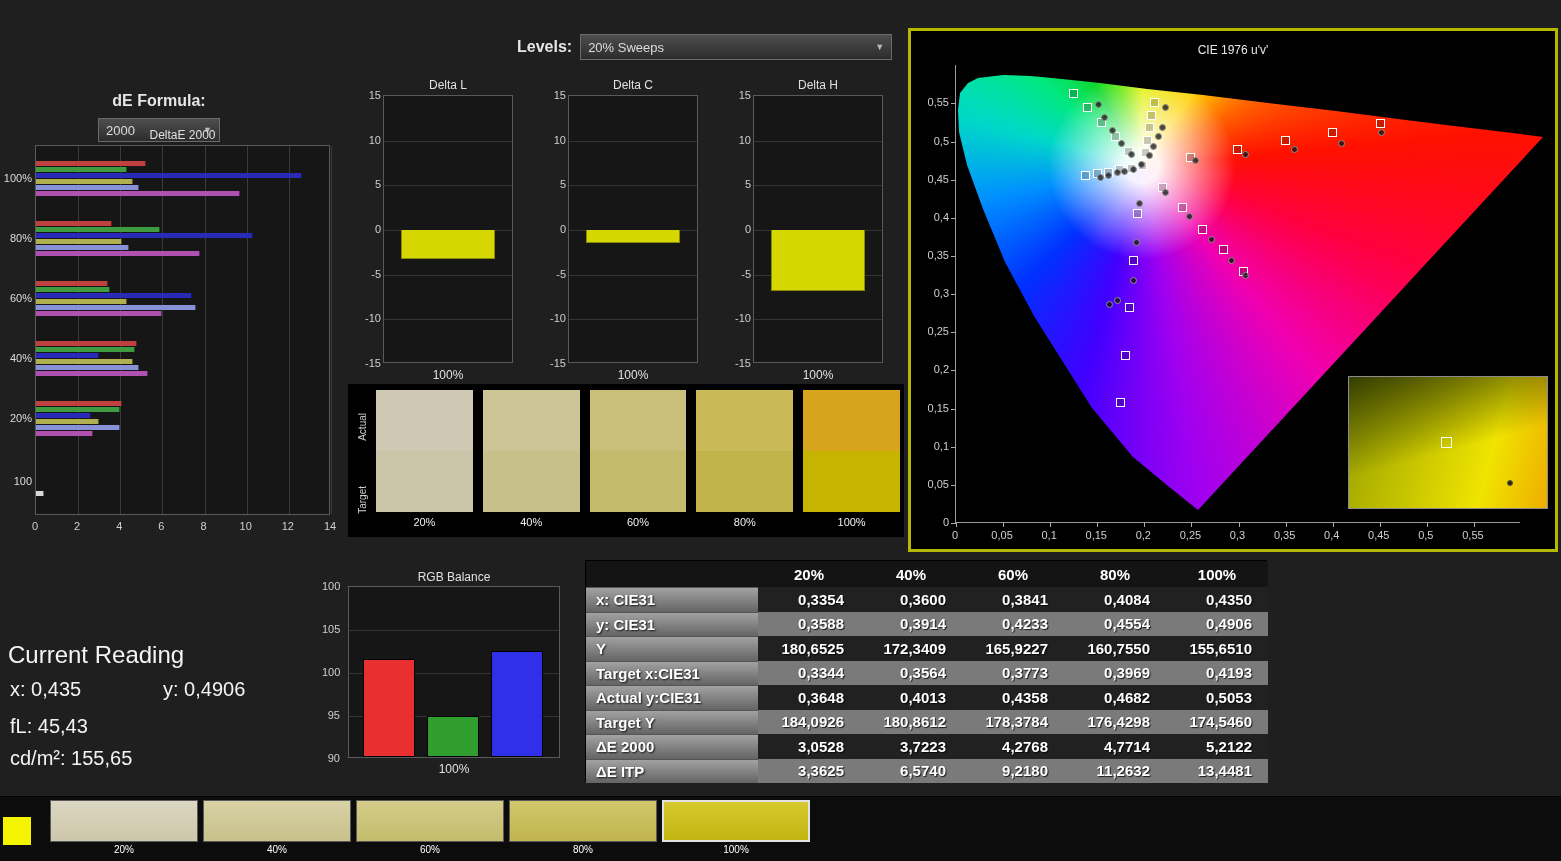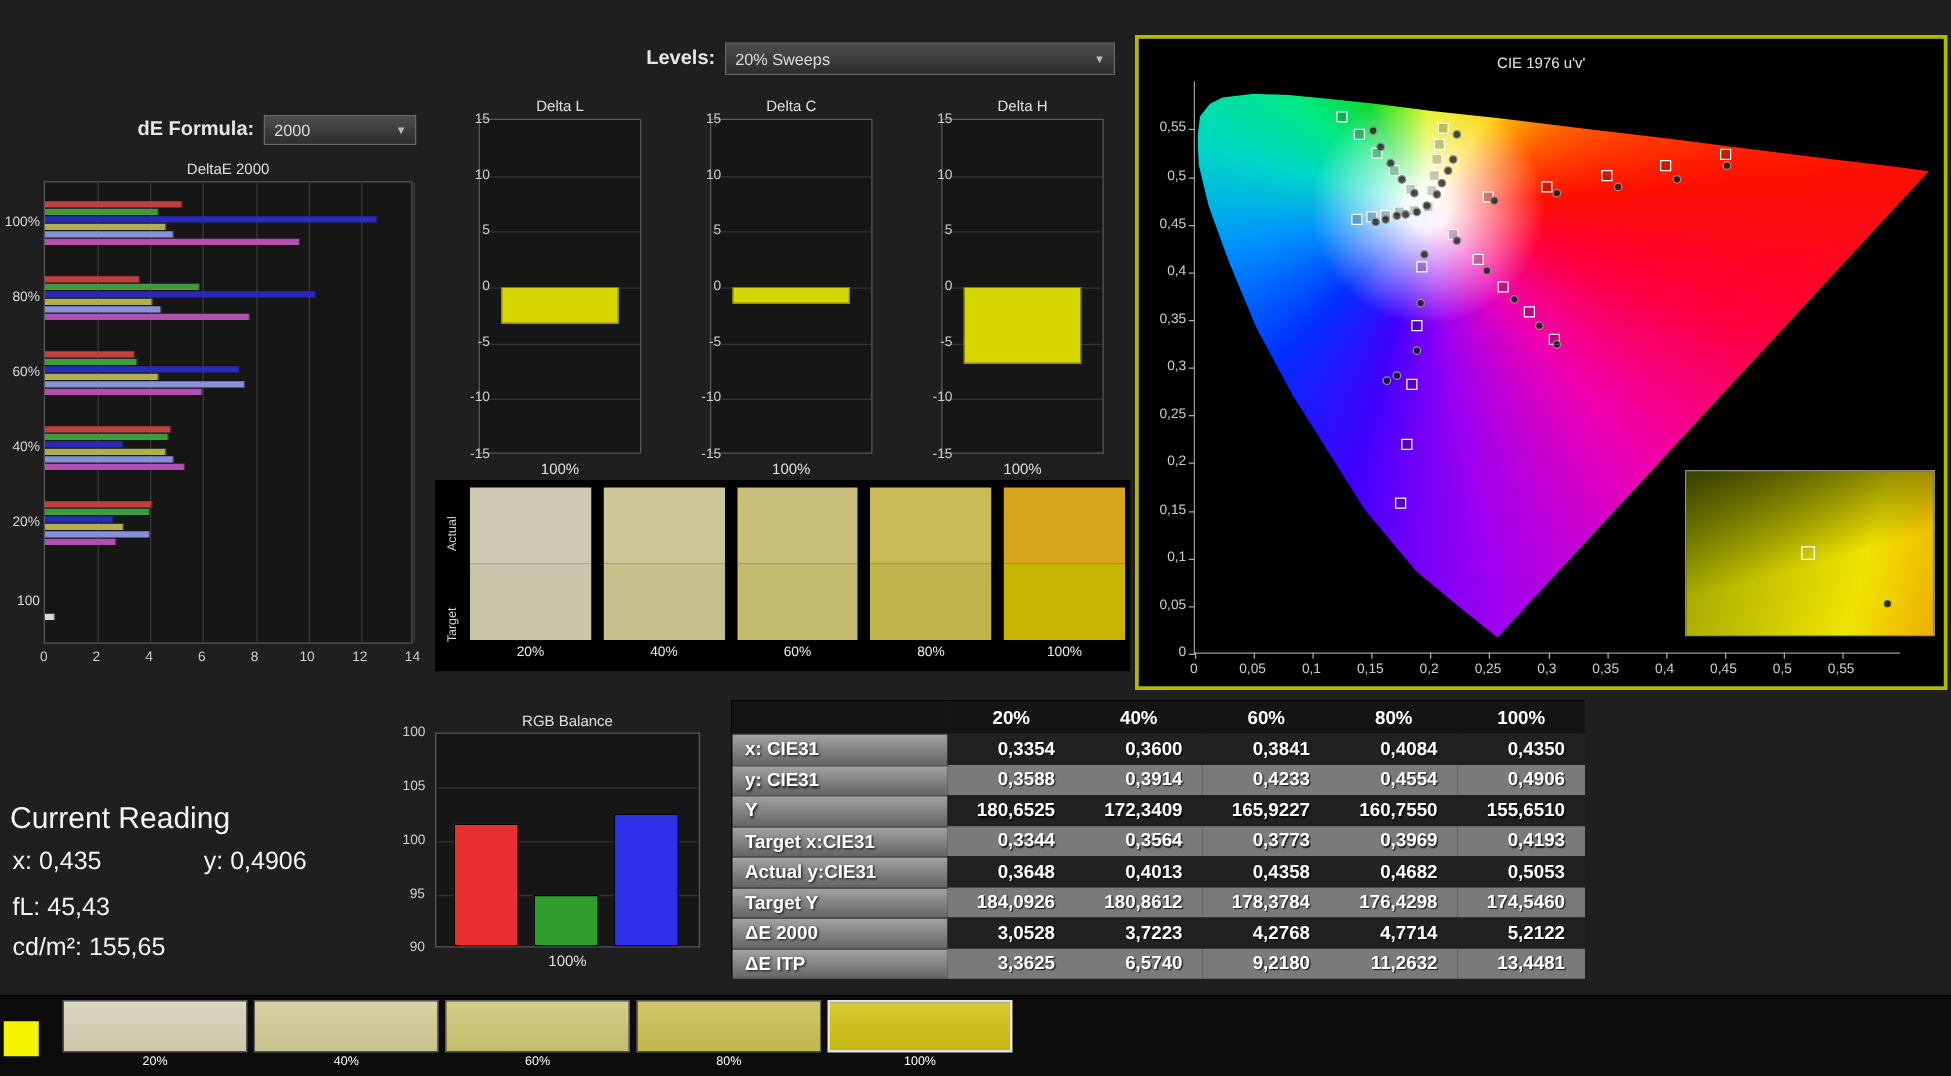--- a/index.html
+++ b/index.html
@@ -28,21 +28,21 @@
   .xtick{width:22px;text-align:center;}
 
   
   #deltae-chart{left:0;top:124px;width:340px;height:412px;}
   #deltae-plot{left:35px;top:21px;width:295px;height:370px;}
   .hbar{position:absolute;left:0;height:5px;margin:0;border-right:1px solid rgba(0,0,0,.5);}
 
   
   .delta-chart{width:155px;height:306px;}
   .delta-chart .plot{left:20px;top:23px;width:130px;height:268px;}
-  .delta-chart .ytick{left:0;margin-left:11px;}
+  .delta-chart .ytick{left:0;}
   .vbar-neg{position:absolute;left:13%;width:74%;border:1px solid #8a8a00;border-top:none;}
   .xlabel{position:absolute;text-align:center;font-size:12px;color:#e0e0e0;}
 
   
   #rgb-chart{left:318px;top:566px;width:262px;height:215px;}
   #rgb-plot{left:30px;top:20px;width:212px;height:172px;}
   .rgb-bar{position:absolute;bottom:0;width:52px;border:1px solid #000;}
 
   
   #swatch-panel{left:348px;top:384px;width:556px;height:153px;background:#000;display:flex;padding:6px 4px 0 4px;}
@@ -118,21 +118,21 @@
 
 
   <div class="abs dd-row" style="left:517px;top:34px;">
     <span class="dd-label">Levels:</span>
     <div class="dropdown" style="width:312px;">
       <span>20% Sweeps</span>
       <span class="arr">▼</span>
     </div>
   </div>
 
-  <div class="abs dd-row" style="left:110px;top:92px;">
+  <div class="abs dd-row" style="left:98px;top:92px;flex-direction:column;">
     <span class="dd-label">dE Formula:</span>
     <div class="dropdown" style="width:122px;height:24px;">
       <span>2000</span>
       <span class="arr">▼</span>
     </div>
   </div>
 
   <div class="abs" id="deltae-chart">
     <div class="chart-title" style="left:35px;width:295px;top:4px;">DeltaE 2000</div>
     <div class="plotbox" id="deltae-plot">

